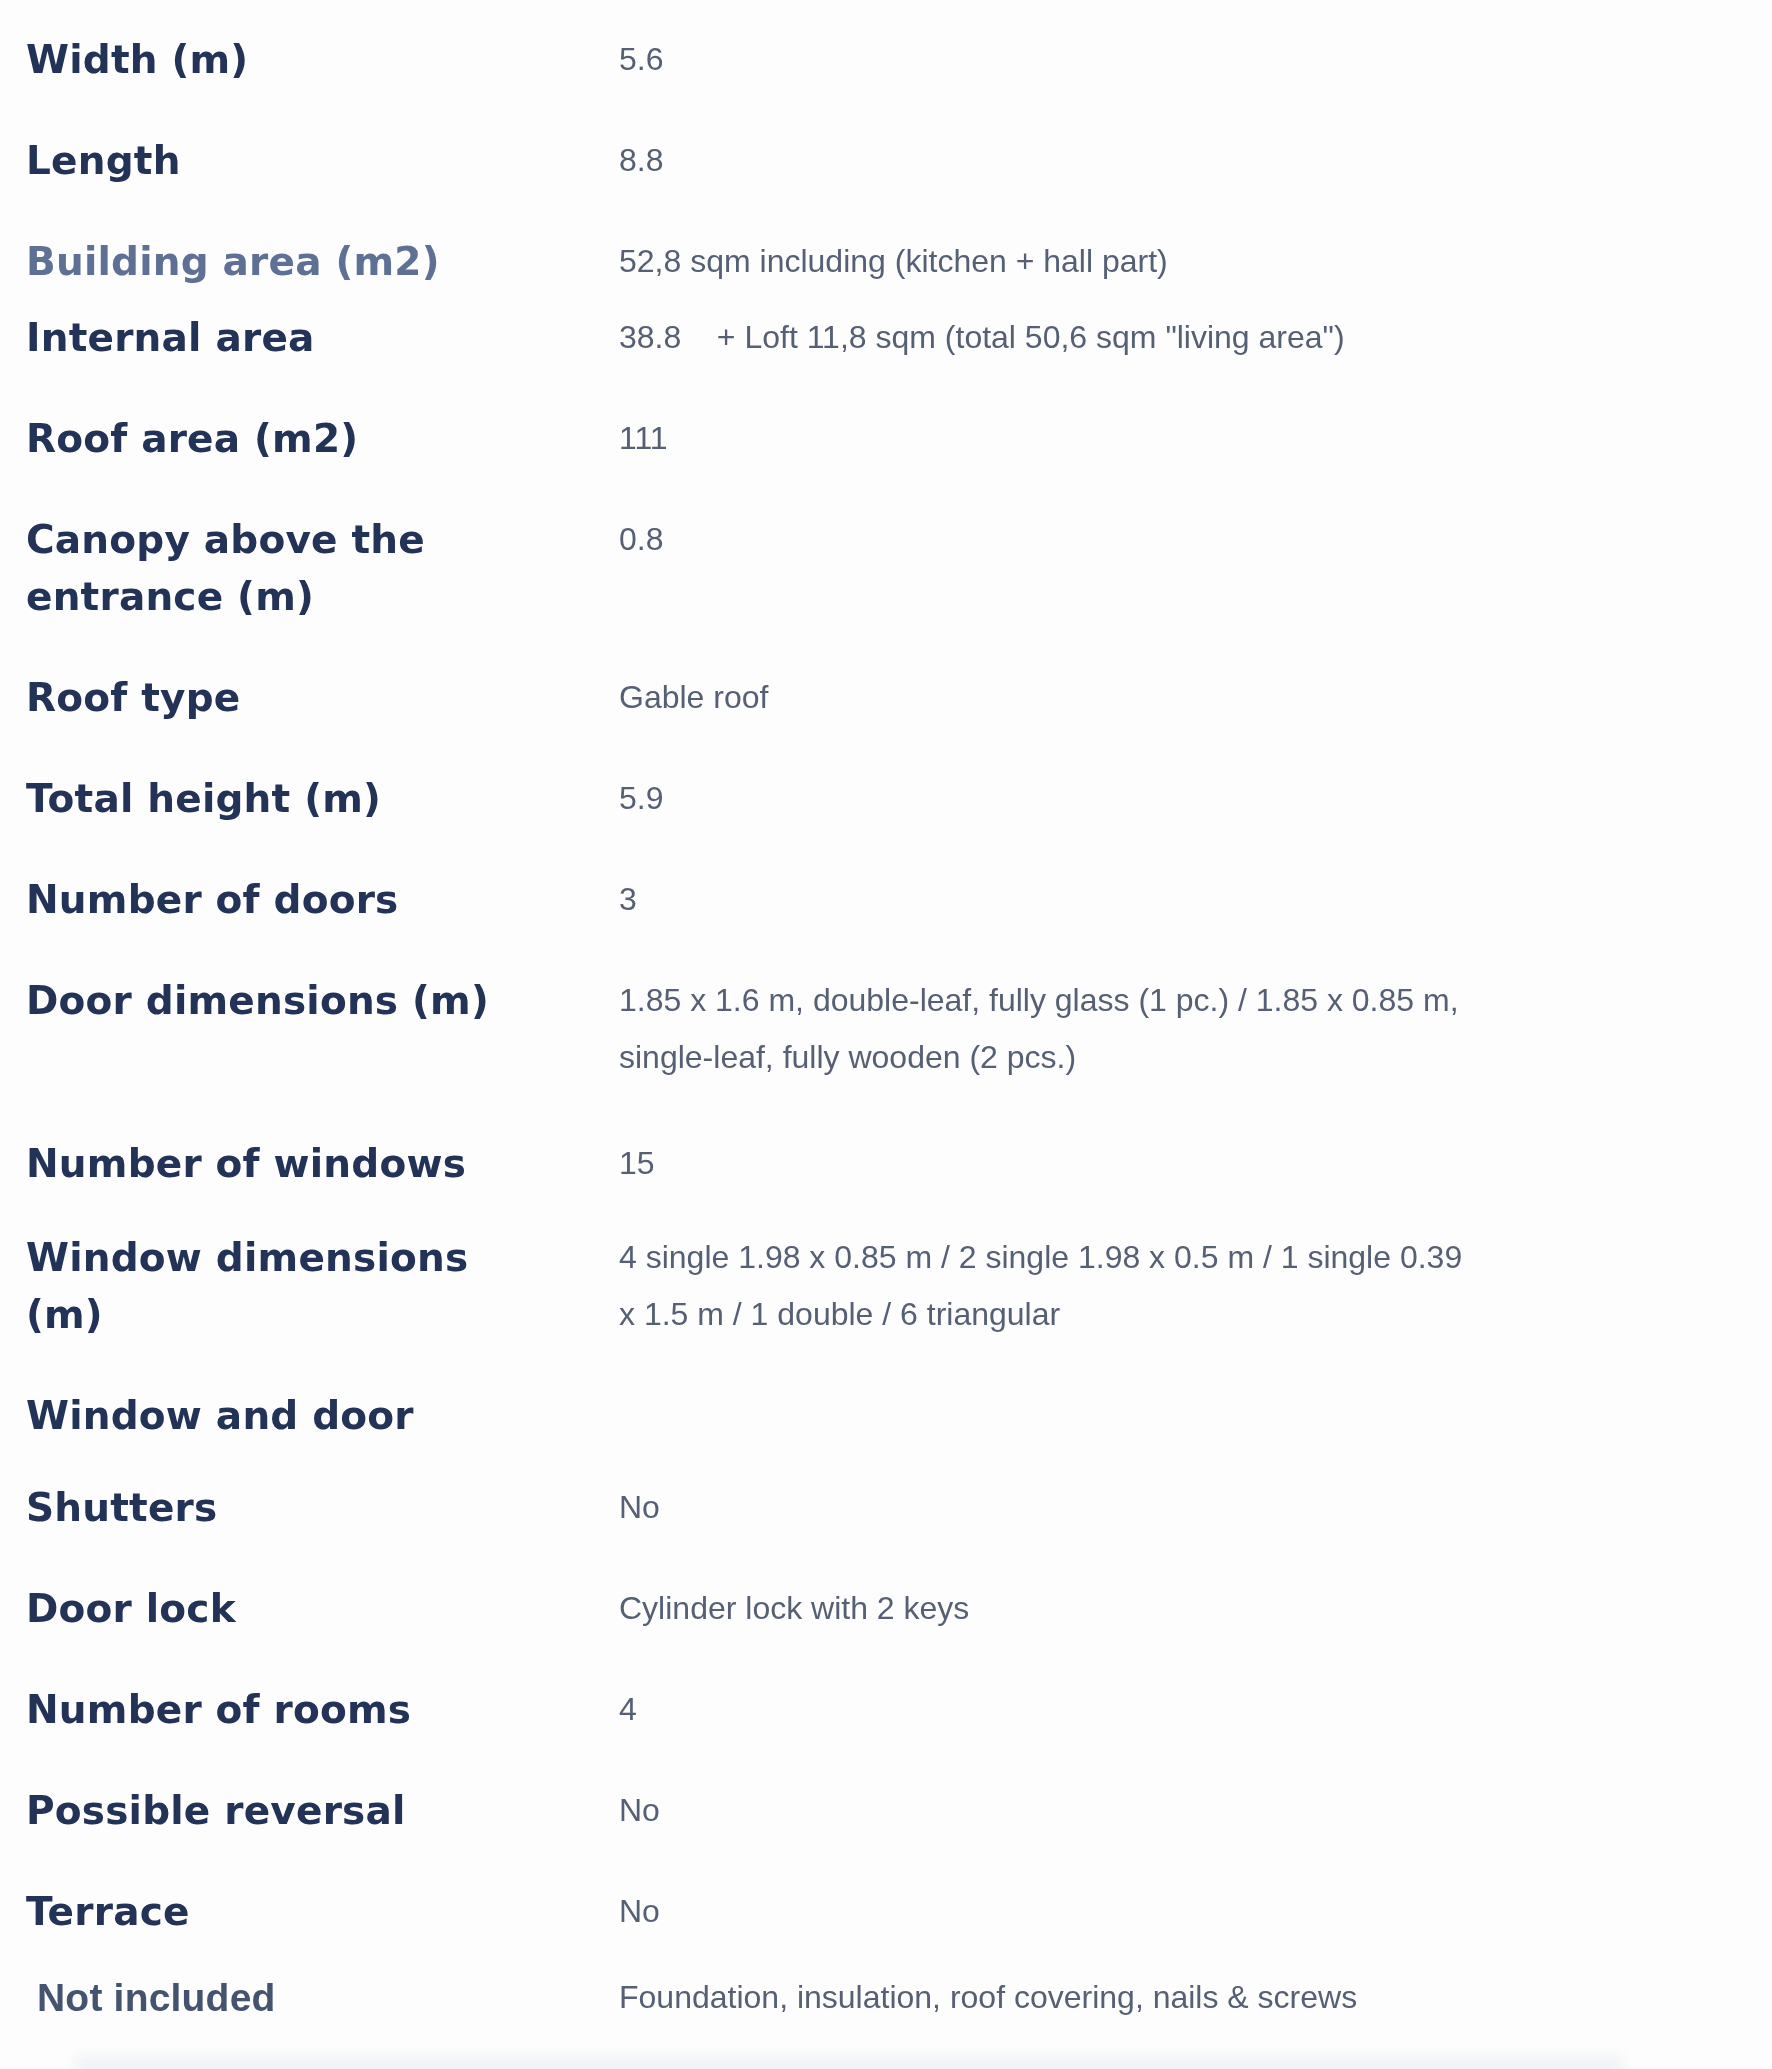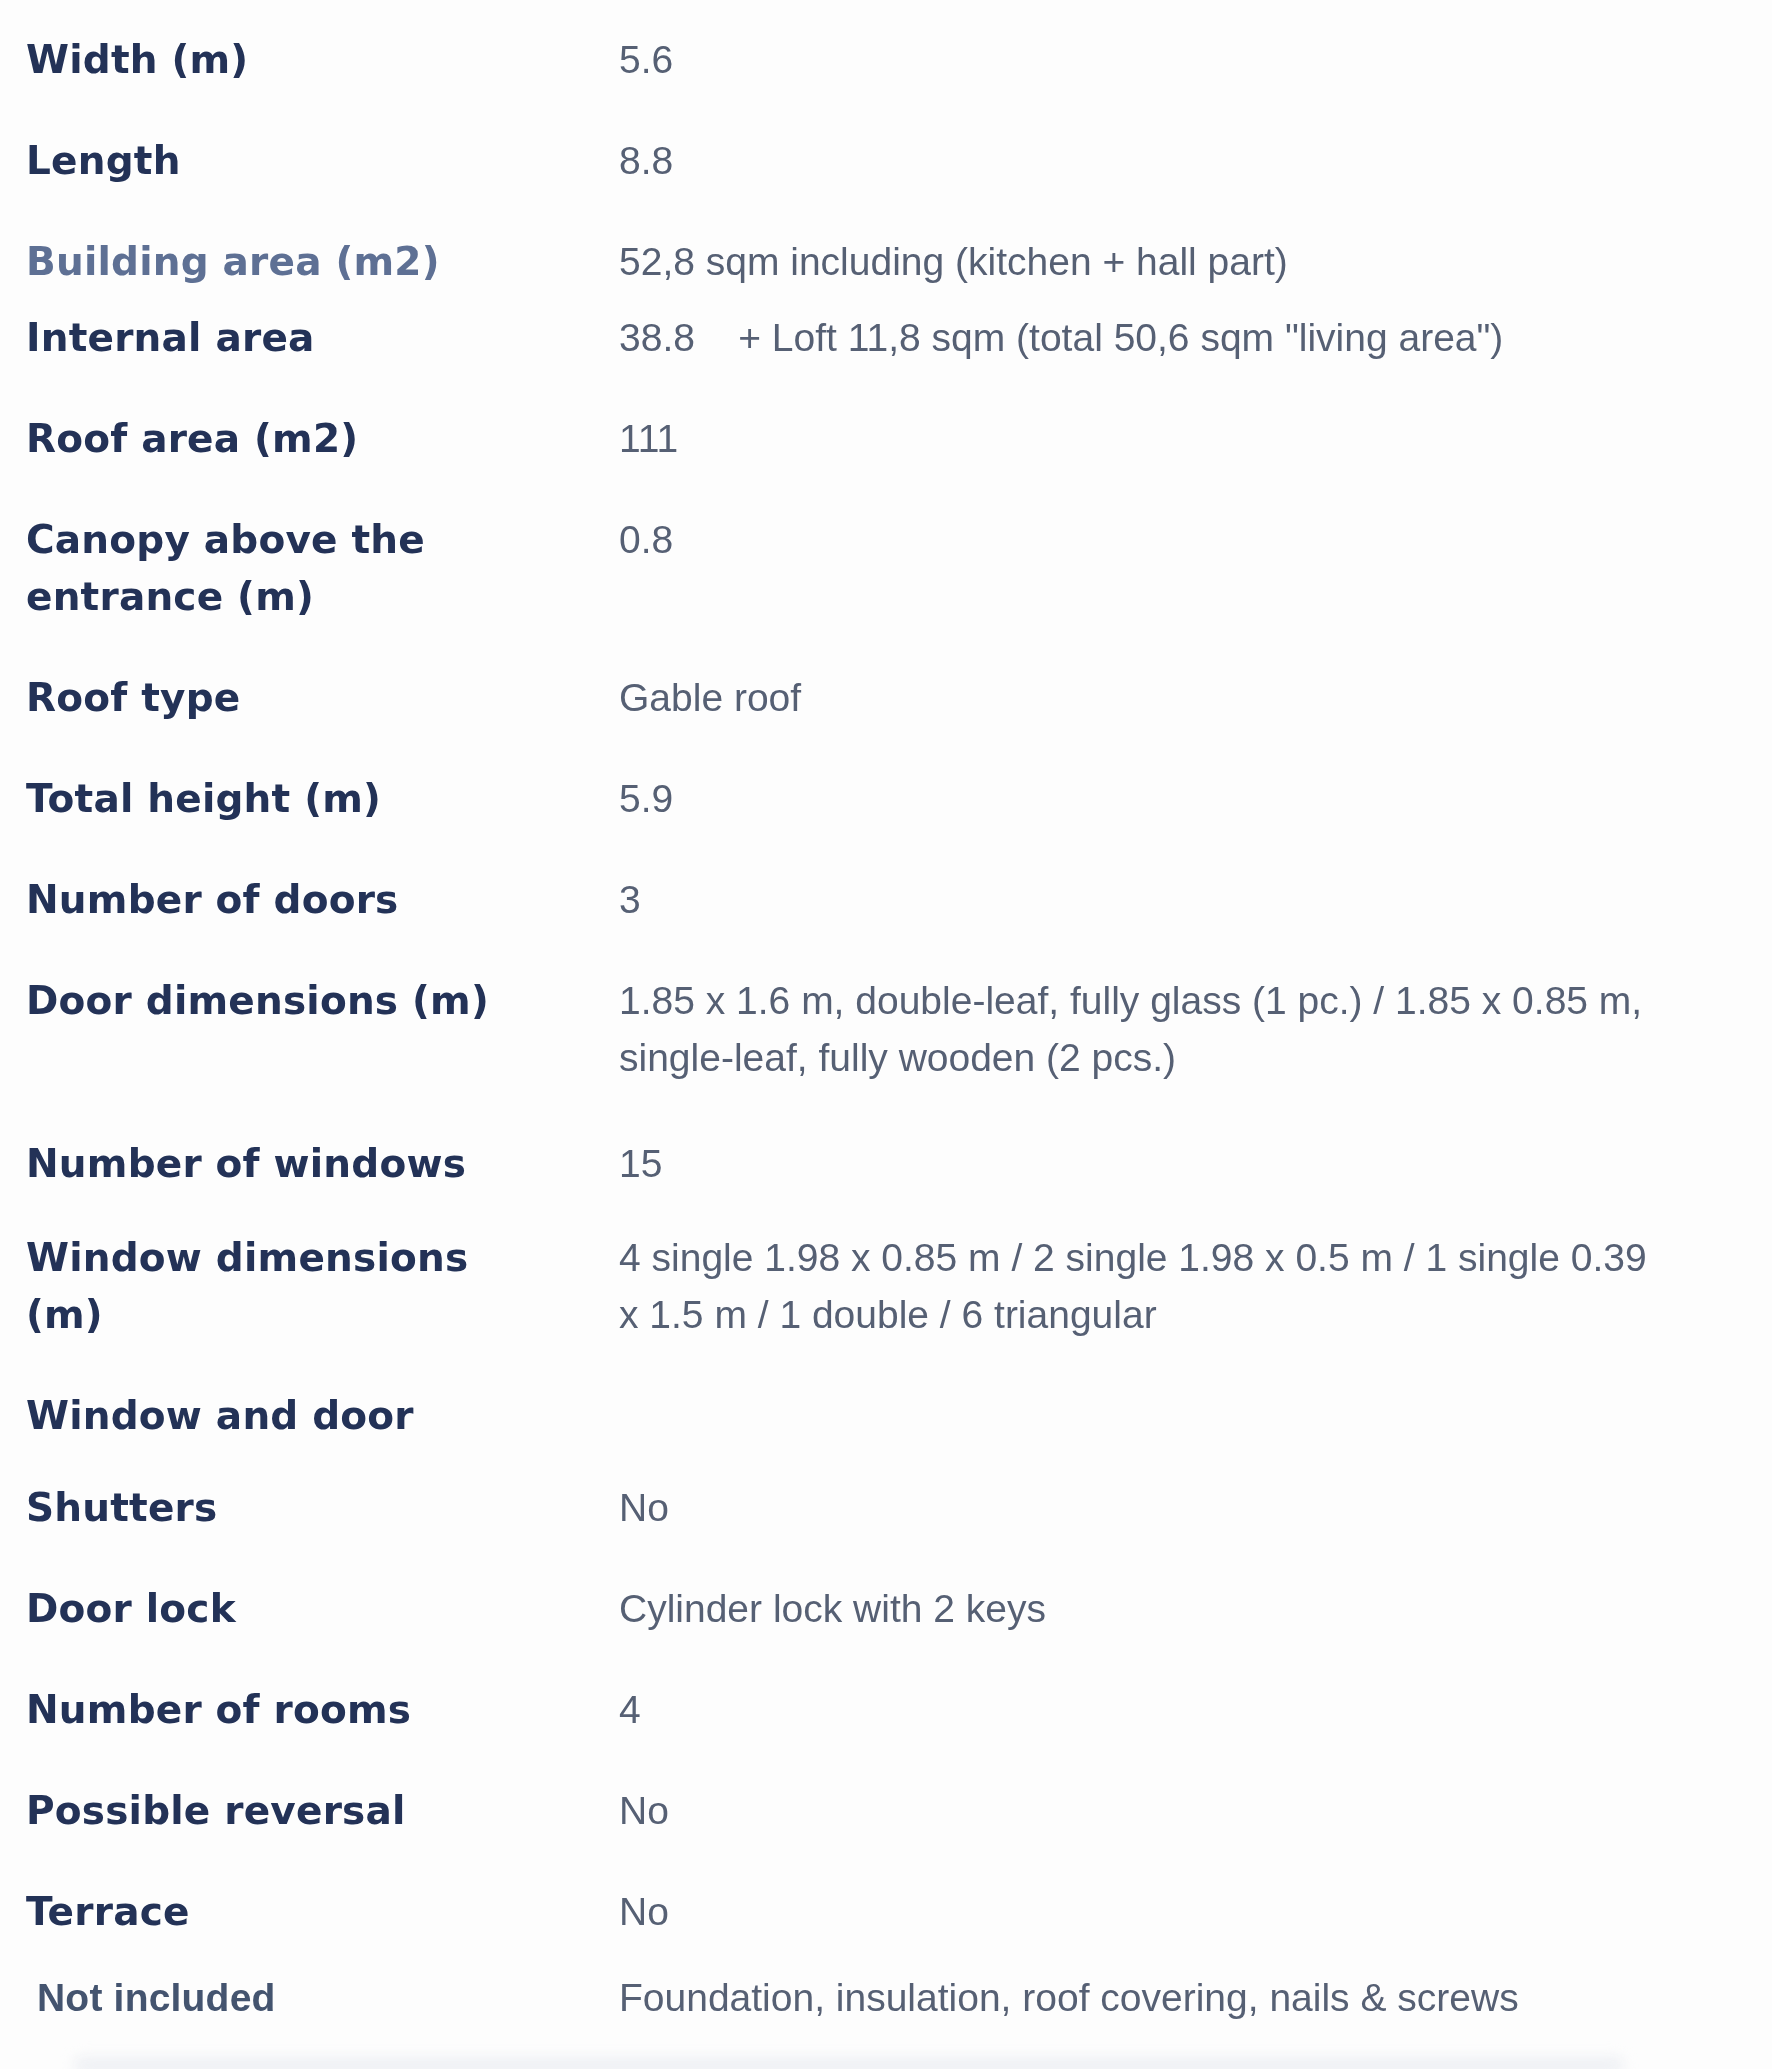--- a/index.html
+++ b/index.html
@@ -44,21 +44,21 @@
   .label.muted { color: var(--muted-label-color, #5e7094); }
   .label.alt {
     font-family: "Liberation Sans", sans-serif;
     color: var(--alt-label-color, #44546f);
     padding-left: 11px;
   }
   .value {
     flex: 1 1 auto;
     font-family: "Liberation Sans", sans-serif;
     font-weight: 400;
-    font-size: 39px;
+    font-size: 32px;
     line-height: 57px;
     color: var(--value-color, #566074);
     white-space: pre-wrap;
   }
   .value.vi { padding-left: 11px; }
   .gap-20 { margin-bottom: 18.5px; }
   .gap-32 { margin-bottom: 29.5px; }
   .gap-34 { }
   .gap-38 { margin-bottom: 35px; }
   .gap-40 { margin-bottom: 37px; }

